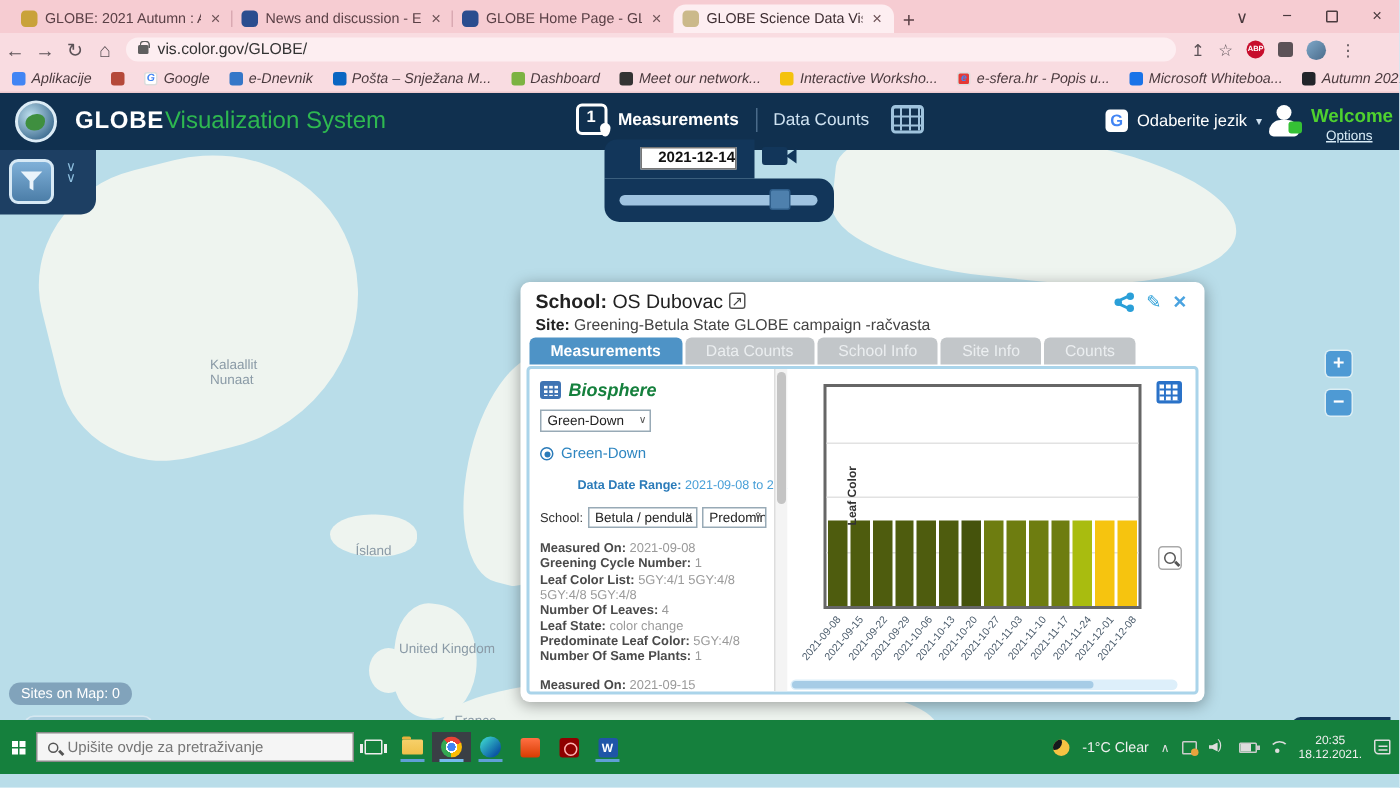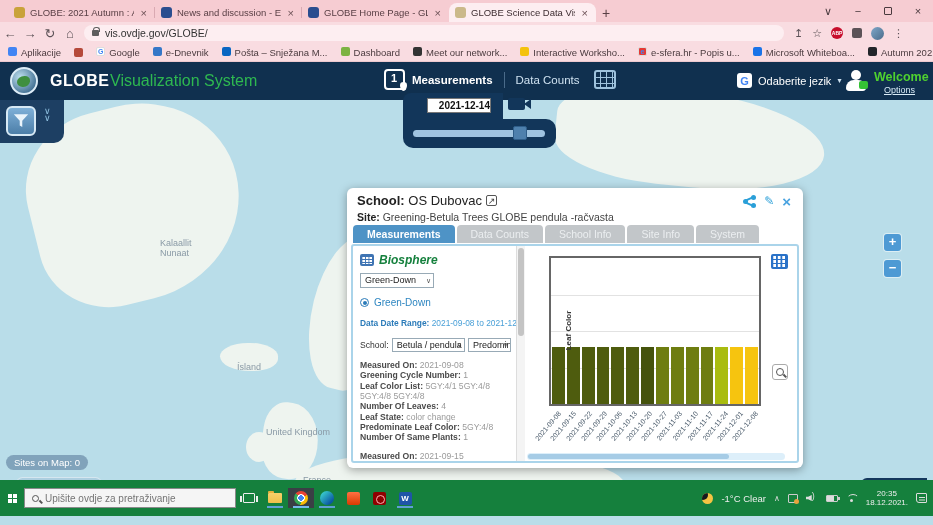--- a/index.html
+++ b/index.html
@@ -27,21 +27,21 @@
   .lock { width:7px; height:6px; background:#5f5f5f; border-radius:1px; position:relative; }
   .lock::before { content:""; position:absolute; left:1px; top:-3px; width:5px; height:4px; border:1px solid #5f5f5f; border-bottom:none; border-radius:3px 3px 0 0; }
   .url { font-size:10.5px; color:#333; }
   .toolicons { display:flex; align-items:center; gap:9px; margin-left:10px; }
   .tico { font-size:11px; color:#5c5257; }
   .abp { width:12px; height:12px; border-radius:50%; background:#c70d2c; color:#fff; font-size:5px; font-weight:bold; display:flex; align-items:center; justify-content:center; }
   .puzzle { width:10px; height:10px; background:#5c5257; border-radius:2px; }
   .avatar-sm { width:13px; height:13px; border-radius:50%; background:linear-gradient(135deg,#7fa8c9,#4a6b8a); }
 
   .bookmarksbar { position:absolute; left:0; top:44px; width:933px; height:18px; background:#f9dce1; border-bottom:1px solid #ecc9cf; display:flex; align-items:center; padding:0 8px; font-size:9.5px; color:#4a3a3e; }
-  .bmk { display:flex; align-items:flex-start; gap:4px; margin-right:13px; white-space:nowrap; }
+  .bmk { display:flex; align-items:center; gap:4px; margin-right:13px; white-space:nowrap;font-style:italic; }
   .bfav { width:9px; height:9px; border-radius:2px; display:flex; align-items:center; justify-content:center; font-size:7px; font-weight:bold; }
 
   
   .appheader { position:absolute; left:0; top:62px; width:933px; height:38px; background:#10304f; display:flex; align-items:center;padding-left:40px; }
   .globelogo { position:absolute; left:10px; top:5px; width:28px; height:28px; border-radius:50%; background:radial-gradient(circle at 35% 35%, #bfe0ef, #1d4f78); border:2px solid #dcecf6; }
   .globelogo::after { content:""; position:absolute; left:5px; top:7px; width:13px; height:11px; background:#3f8f3f; border-radius:60% 40% 55% 45%; }
   .brand { position:absolute; left:50px; top:10px; font-size:16px; font-weight:bold; color:#fff; letter-spacing:.5px; }
   .product { position:absolute; left:110px; top:10px; font-size:16px; color:#2eb850; }
   .hdr-measure { position:absolute; left:384px; top:7px; display:flex; align-items:center; gap:7px; }
   .calicon { width:21px; height:21px; border:2px solid #fff; border-radius:4px; position:relative; background:#10304f; }
@@ -121,21 +121,21 @@
      linear-gradient(90deg,#3f74b3 1px, transparent 1px) 3px 0/3.5px 100%; }
   .biostxt { font-size:12px; font-weight:bold; font-style:italic; color:#15803d; }
   .fselect { position:relative; border:1px solid #98aab6; background:#fff; font-size:9px; color:#222; height:15px; line-height:13px; padding:0 12px 0 4px; white-space:nowrap; overflow:hidden; }
   .fselect::after { content:"∨"; position:absolute; right:2px; top:0; font-size:7px; color:#555; }
   .sel-proto { width:74px; margin-top:6px; }
   .radiorow { display:flex; align-items:center; gap:5px; margin-top:9px; }
   .radio { width:9px; height:9px; border:1.5px solid #2b7bb9; border-radius:50%; position:relative; }
   .radio::after { content:""; position:absolute; left:1.5px; top:1.5px; width:4px; height:4px; background:#2b7bb9; border-radius:50%; }
   .radiolabel { font-size:10px; color:#2e86c1; }
   .daterange { margin-top:10px; font-size:8.4px; white-space:nowrap; }
-  .drlabel { font-weight:bold; color:#2b7bb9; }
+  .drlabel { font-weight:bold; color:#2b7bb9;margin-left:25px; }
   .drvalue { color:#4aa0d8; }
   .plantrow { display:flex; align-items:center; gap:3px; margin-top:10px; font-size:8.6px; color:#333; }
   .sel-plant { width:84px; height:14px; line-height:12px; }
   .sel-pred { width:48px; height:14px; line-height:12px; }
   .mblock { margin-top:8px; font-size:8.6px; line-height:1.2; }
   .mlabel { font-weight:bold; color:#4a4a4a; }
   .mvalue { color:#9a9a9a; }
   .vscroll { position:absolute; right:0; top:0; bottom:0; width:9px; background:#f4f4f4; border-left:1px solid #ddd; }
   .vthumb { position:absolute; right:1px; top:2px; width:6px; height:88px; background:#c4c4c4; border-radius:3px; }
 
@@ -240,21 +240,21 @@
     </div>
   </div>
 
   <div class="toolbar">
     <div class="navbtn">←</div>
     <div class="navbtn">→</div>
     <div class="navbtn">↻</div>
     <div class="navbtn">⌂</div>
     <div class="urlbar">
       <span class="lock"></span>
-      <span class="url">vis.ovdje.gov/GLOBE/</span>
+      <span class="url">vis.color.gov/GLOBE/</span>
     </div>
     <div class="toolicons">
       <span class="tico">↥</span>
       <span class="tico">☆</span>
       <span class="abp">ABP</span>
       <span class="puzzle"></span>
       <span class="avatar-sm"></span>
       <span class="tico">⋮</span>
     </div>
   </div>
@@ -333,21 +333,21 @@
 
   <div class="map">
     <div class="land" style="left:30px;top:5px;width:210px;height:195px;border-radius:45% 55% 60% 40%;transform:rotate(-14deg);"></div>
     <div class="land" style="left:220px;top:243px;width:58px;height:28px;border-radius:50% 50% 45% 55%;"></div>
     <div class="land" style="left:262px;top:303px;width:56px;height:76px;border-radius:40% 60% 50% 50%;transform:rotate(8deg);"></div>
     <div class="land" style="left:246px;top:332px;width:26px;height:30px;border-radius:50%;"></div>
     <div class="land" style="left:555px;top:-8px;width:270px;height:95px;border-radius:40% 60% 55% 45%;transform:rotate(6deg);"></div>
     <div class="land" style="left:312px;top:135px;width:72px;height:155px;border-radius:55% 45% 40% 60%;transform:rotate(14deg);"></div>
     <div class="land" style="left:295px;top:352px;width:330px;height:75px;border-radius:40% 45% 30% 40%;"></div>
 
-    <span><span class="maplabel" style="left: 140px; top: 138px; margin-left: 20px;">Kalaallit
+    <span><span class="maplabel" style="left: 140px; top: 138px;">Kalaallit
 Nunaat</span><span class="maplabel" style="left: 237px; top: 262px;">Ísland</span><span class="maplabel" style="left: 266px; top: 327px;">United Kingdom</span><span class="maplabel" style="left: 303px; top: 375px;">France</span><span class="maplabel" style="left: 360px; top: 382px;">România</span></span>
 
     <span class="marker" style="left:55px;top:382px;width:17px;height:17px;"></span>
     <span class="marker" style="left:361px;top:381px;width:19px;height:19px;"></span>
     <span class="cursor" style="left:62px;top:385px;"></span>
 
     <div class="sites-badge">Sites on Map: 0</div>
     <div class="scalebar">500 km</div>
     <div class="attribution">
       <span class="leafdiamond"></span>
@@ -378,37 +378,37 @@
     </div>
   </div>
 
   <div class="dialog">
     <div class="schoolline">
       <b>School:</b>
       <span>OS Dubovac</span><span class="extlink">↗</span>
     </div>
     <div class="siteline">
       <b>Site:</b>
-      <span>Greening-Betula Trees GLOBE pendula -račvasta</span>
+      <span>Greening-Betula State GLOBE campaign -račvasta</span>
     </div>
     <div class="dlgicons">
       <span class="shareicon">
           <i></i>
           <i></i>
           <i></i>
         </span>
       <span class="pencil">✎</span>
       <span class="dlgclose">×</span>
     </div>
     <div class="dtabs">
         <div class="dtab active">Measurements</div>
         <div class="dtab">Data Counts</div>
         <div class="dtab">School Info</div>
         <div class="dtab">Site Info</div>
-        <div class="dtab">System</div>
+        <div class="dtab">Counts</div>
       </div>
     <div class="dcontent">
       <div class="lpanel">
         <div class="bios">
           <span class="biosicon"></span>
           <span class="biostxt">Biosphere</span>
         </div>
         <div class="fselect sel-proto">Green-Down</div>
         <div class="radiorow">
           <span class="radio"></span>

